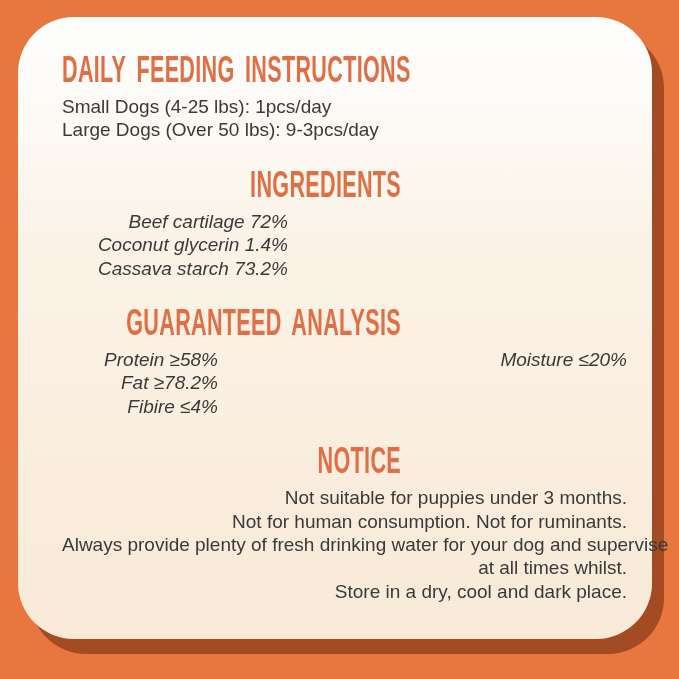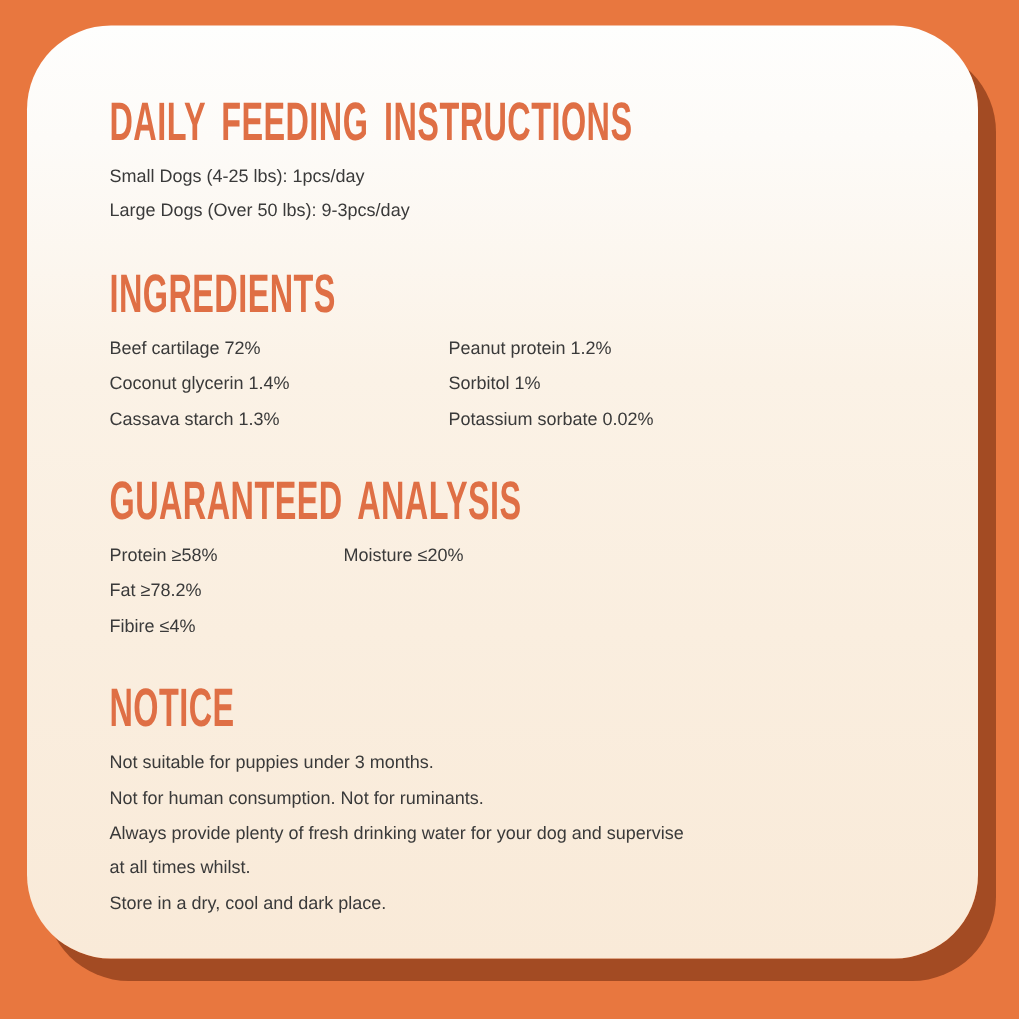--- a/index.html
+++ b/index.html
@@ -32,33 +32,35 @@
     line-height: 36px;
     font-weight: bold;
     color: #df6f45;
     letter-spacing: 0.5px;
     word-spacing: 7px;
     transform: scale(0.60, 1);
     transform-origin: left center;
     white-space: nowrap;
   }
   .section {
-    margin: 16px;
+    margin: 5px;
   }
   .section + .section {
     margin-top: 25px;
+    text-align: right;
   }
   .body-line {
-    font-size: 12px;
+    font-size: 19px;
     line-height: 23.4px;
     color: #3a3a3a;
     white-space: nowrap;
   }
   .cols {
     display: grid;
+    font-style: italic;
   }
   .cols-ingredients {
     grid-template-columns: 226px auto;
   }
   .cols-analysis {
     grid-template-columns: 156px auto;
   }
 </style>
 </head>
 <body>
@@ -70,26 +72,21 @@
     <div class="body-line">Small Dogs (4-25 lbs): 1pcs/day</div>
     <div class="body-line">Large Dogs (Over 50 lbs): 9-3pcs/day</div>
   </div>
 
   <div class="section">
     <h2 class="section-title">INGREDIENTS</h2>
     <div class="cols cols-ingredients">
       <div>
         <div class="body-line">Beef cartilage 72%</div>
         <div class="body-line">Coconut glycerin 1.4%</div>
-        <div class="body-line">Cassava starch 1.3%</div>
-      </div>
-      <div>
-        <div class="body-line">Peanut protein 1.2%</div>
-        <div class="body-line">Sorbitol 1%</div>
-        <div class="body-line">Potassium sorbate 0.02%</div>
+        <div class="body-line">Cassava starch 73.2%</div>
       </div>
     </div>
   </div>
 
   <div class="section">
     <h2 class="section-title">GUARANTEED ANALYSIS</h2>
     <div class="cols cols-analysis">
       <div>
         <div class="body-line">Protein ≥58%</div>
         <div class="body-line">Fat ≥78.2%</div>

